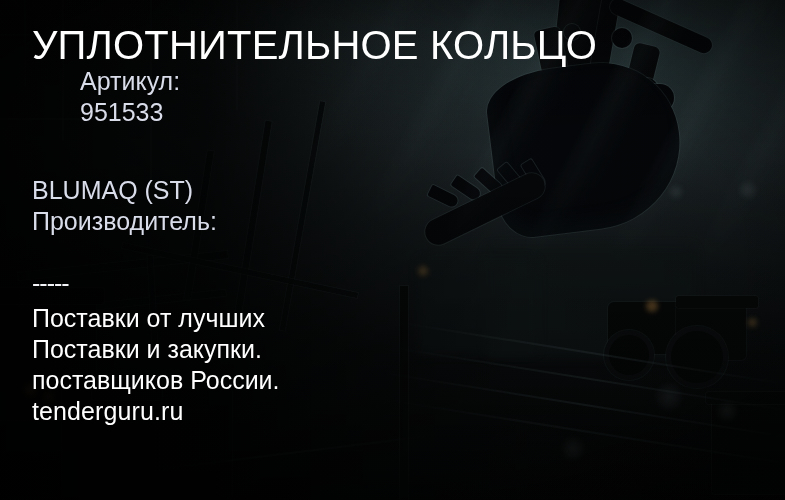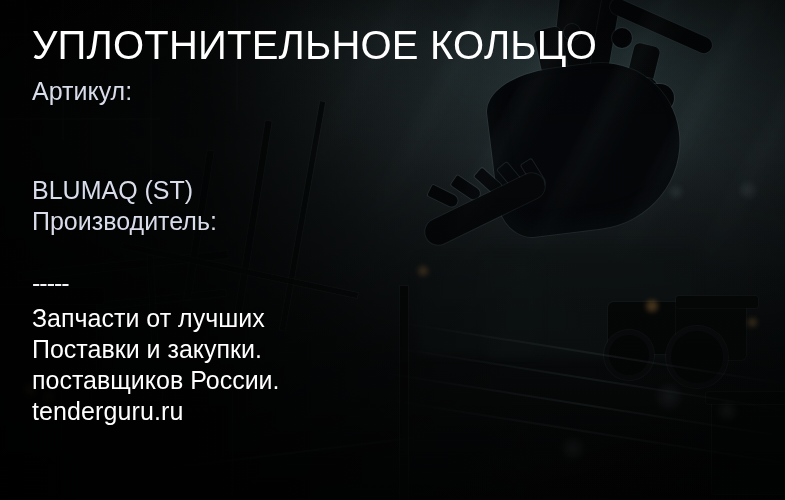--- a/index.html
+++ b/index.html
@@ -162,21 +162,21 @@
   }
   .field {
     position: absolute;
     left: 0;
     font-size: 25px;
     line-height: 31px;
     font-weight: 400;
     color: #d9dce9;
     white-space: nowrap;
   }
-  .field-article { top: 76px; }
+  .field-article { top: 66px; margin-left: 48px; }
   .field-maker   { top: 175px; }
 
   .divider {
     position: absolute;
     left: 0; top: 268px;
     font-size: 25px;
     line-height: 31px;
     letter-spacing: -1px;
     color: #f2f4f7;
   }
@@ -281,30 +281,31 @@
   <div class="bg-layer bg-rays"></div>
   <div class="bg-layer bg-scrim"></div>
   <div class="bg-layer bg-vignette"></div>
 
   <div class="content">
 
     <div class="title">УПЛОТНИТЕЛЬНОЕ КОЛЬЦО</div>
 
     <div class="field field-article">
       <div>Артикул:</div>
+      <div>951533</div>
     </div>
 
     <div class="field field-maker">
       <div>BLUMAQ (ST)</div>
       <div>Производитель:</div>
     </div>
 
     <div class="divider">-----</div>
 
     <div class="promo">
-      <div>Запчасти от лучших</div>
+      <div>Поставки от лучших</div>
       <div>Поставки и закупки.</div>
       <div>поставщиков России.</div>
       <div class="site">tenderguru.ru</div>
     </div>
 
   </div>
 </div>
 
 </body></html>

